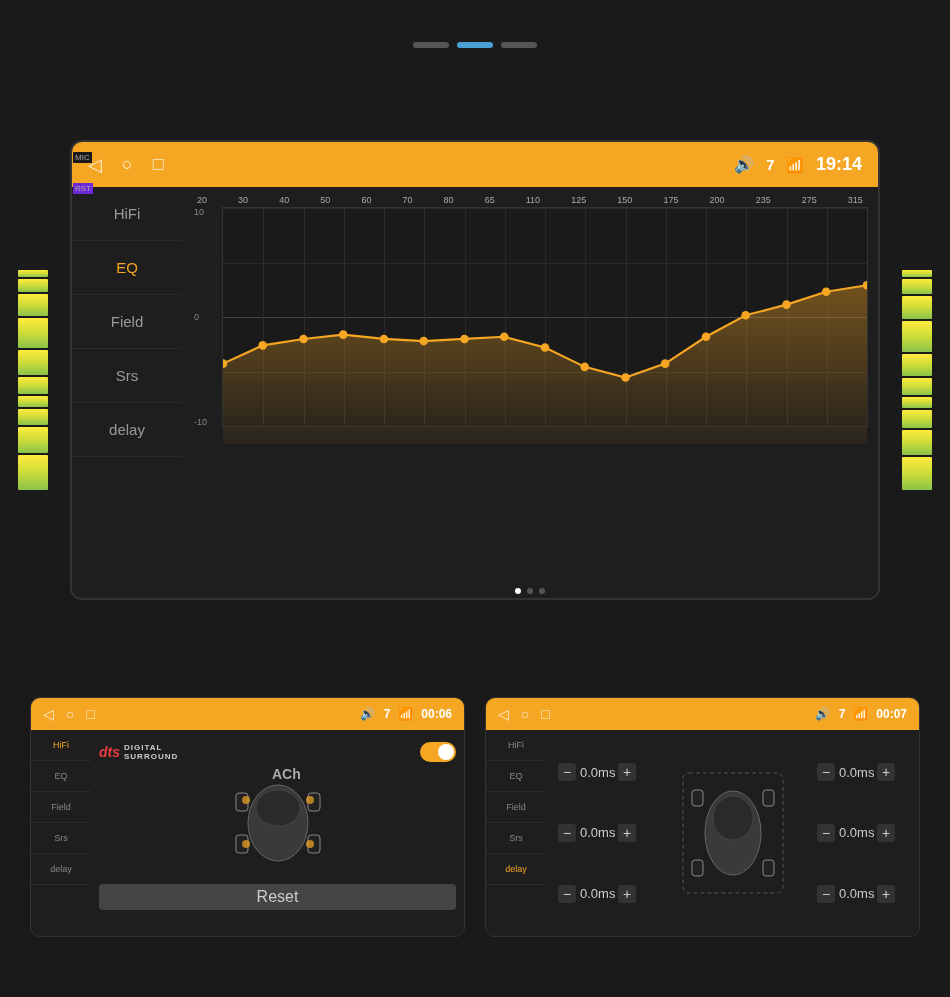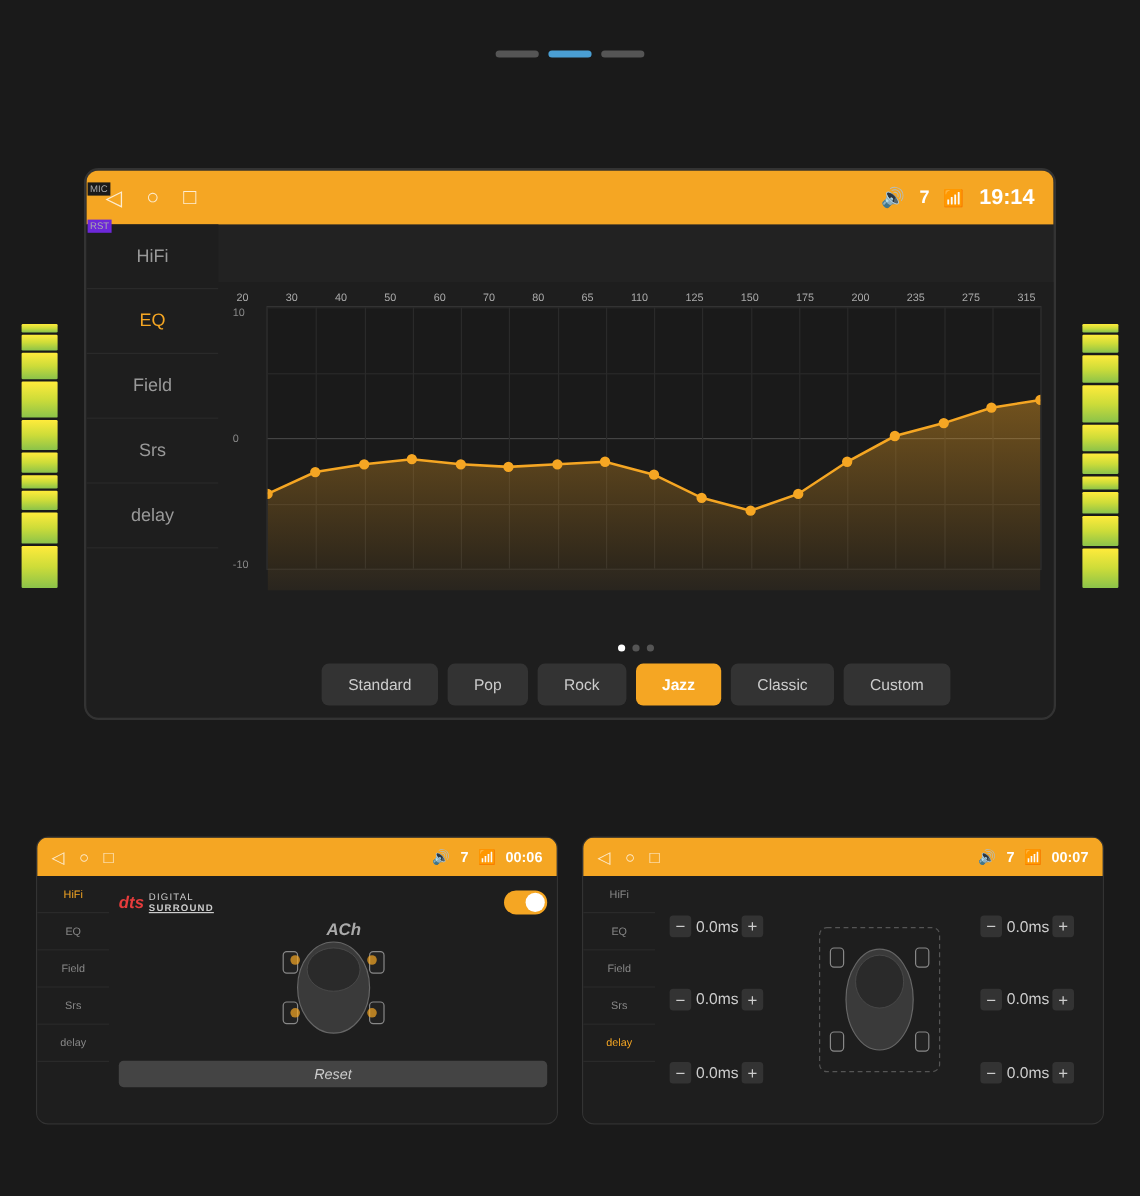--- a/index.html
+++ b/index.html
@@ -120,21 +120,20 @@
     
     .content-area {
       position: absolute;
       left: 110px;
       top: 45px;
       right: 0;
       bottom: 0;
       background: #1e1e1e;
       display: flex;
       flex-direction: column;
-      margin-top: 48px;
     }
 
     
     .eq-graph {
       flex: 1;
       position: relative;
       padding: 8px 10px;
       overflow: hidden;
     }
 
@@ -300,22 +299,22 @@
     .dts-text {
       color: #e63c3c;
       font-size: 14px;
       font-weight: 900;
       font-style: italic;
     }
     .digital-surround {
       display: flex;
       flex-direction: column;
     }
-    .digital-text { color: #ccc; font-size: 8px; font-weight: normal; letter-spacing: 1px; }
-    .surround-text { color: #ccc; font-size: 8px; font-weight: bold; letter-spacing: 1px; text-decoration: underline; }
+    .digital-text { color: #ccc; font-size: 8px; font-weight: bold; letter-spacing: 1px; }
+    .surround-text { color: #ccc; font-size: 8px; font-weight: bold; letter-spacing: 1px; }
 
     .toggle-switch {
       width: 36px;
       height: 20px;
       background: #f5a623;
       border-radius: 10px;
       position: relative;
       cursor: pointer;
     }
     .toggle-knob {
@@ -359,24 +358,23 @@
       justify-content: center;
       padding: 4px;
     }
 
     .reset-btn {
       background: #444;
       color: #ccc;
       border: none;
       border-radius: 4px;
       padding: 4px 10px;
-      font-size: 12px;
+      font-size: 16px;
       cursor: pointer;
       margin-top: 4px;
-      font-style: italic;
     }
 
     
     .delay-panel-content {
       display: flex;
       padding: 4px;
       height: 100%;
     }
 
     .delay-controls {
@@ -580,28 +578,20 @@
         </div>
       </div>
     </div>
 
     <div class="page-dots-eq">
       <div class="page-dot-sm active"></div>
       <div class="page-dot-sm"></div>
       <div class="page-dot-sm"></div>
     </div>
 
-    <div class="eq-presets">
-      <button class="preset-btn">Standard</button>
-      <button class="preset-btn">Pop</button>
-      <button class="preset-btn">Rock</button>
-      <button class="preset-btn active">Jazz</button>
-      <button class="preset-btn">Classic</button>
-      <button class="preset-btn">Custom</button>
-    </div>
   </div>
 </div>
 
 <div class="bottom-panels">
 
   <div class="panel">
     <div class="panel-header">
       <span class="panel-header-nav">◁</span>
       <span class="panel-header-nav">○</span>
       <span class="panel-header-nav">□</span>
@@ -735,13 +725,13 @@
               <button class="delay-plus">+</button>
             </div>
           </div>
         </div>
       </div>
     </div>
   </div>
 
 </div>
 
-<div style="position:absolute; left:272px; bottom:215px; font-size:14px; color:#aaa; font-weight:bold;font-style:italic;">ACh</div>
+<div style="position:absolute; left:272px; bottom:215px; font-size:14px; color:#aaa; font-weight:bold;">ACh</div>
 
 </body></html>

